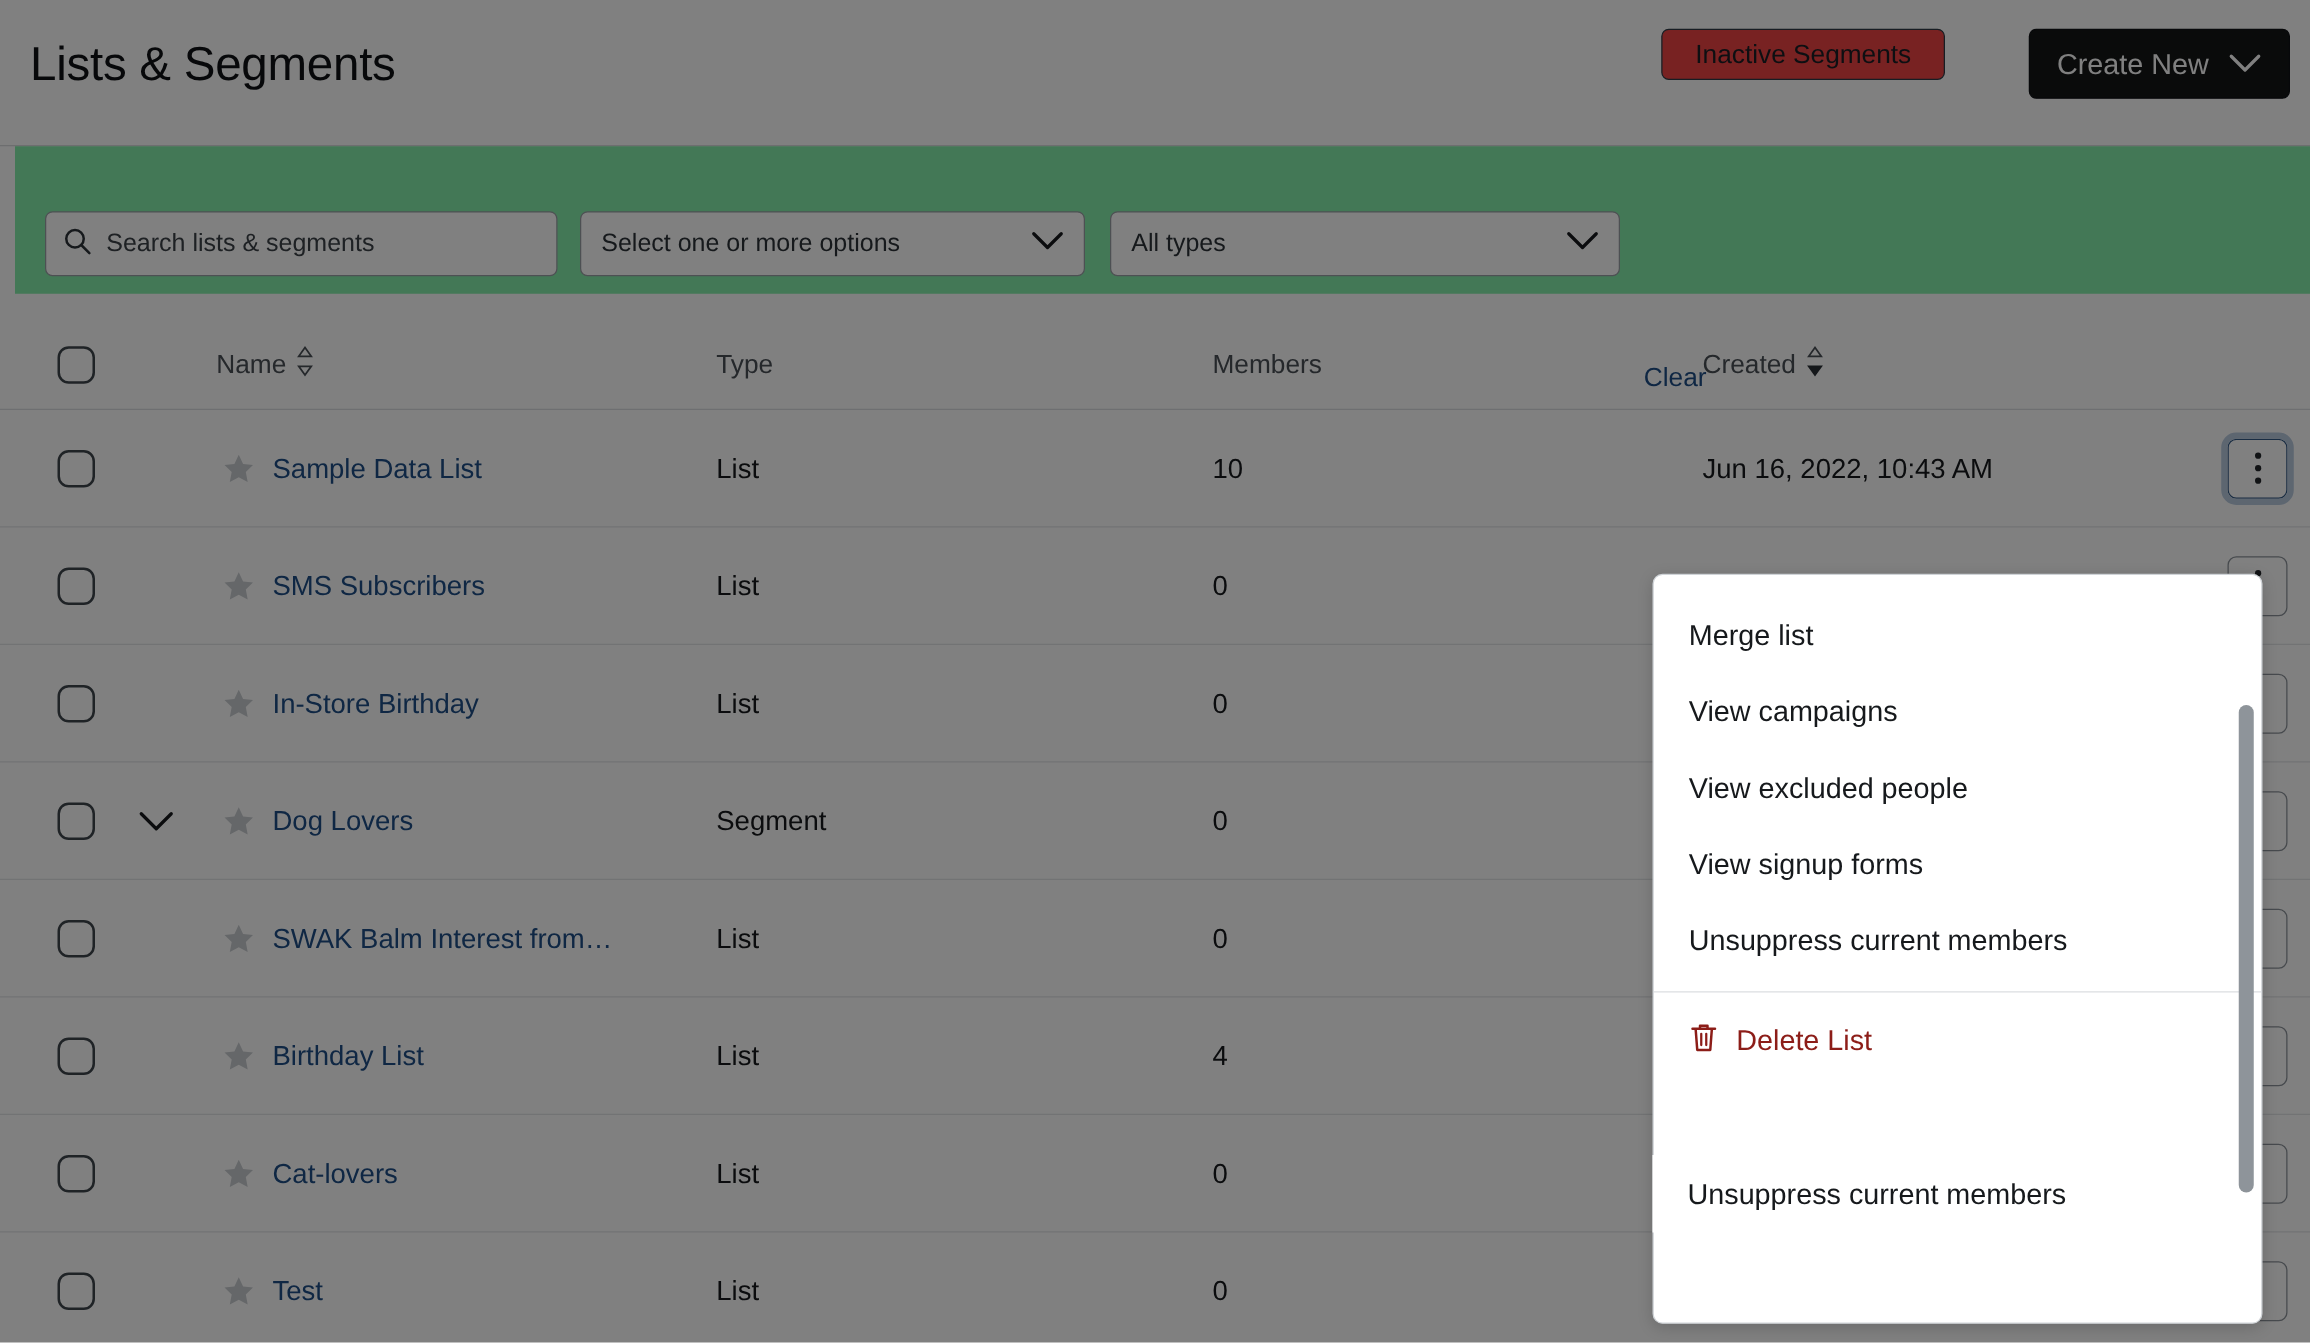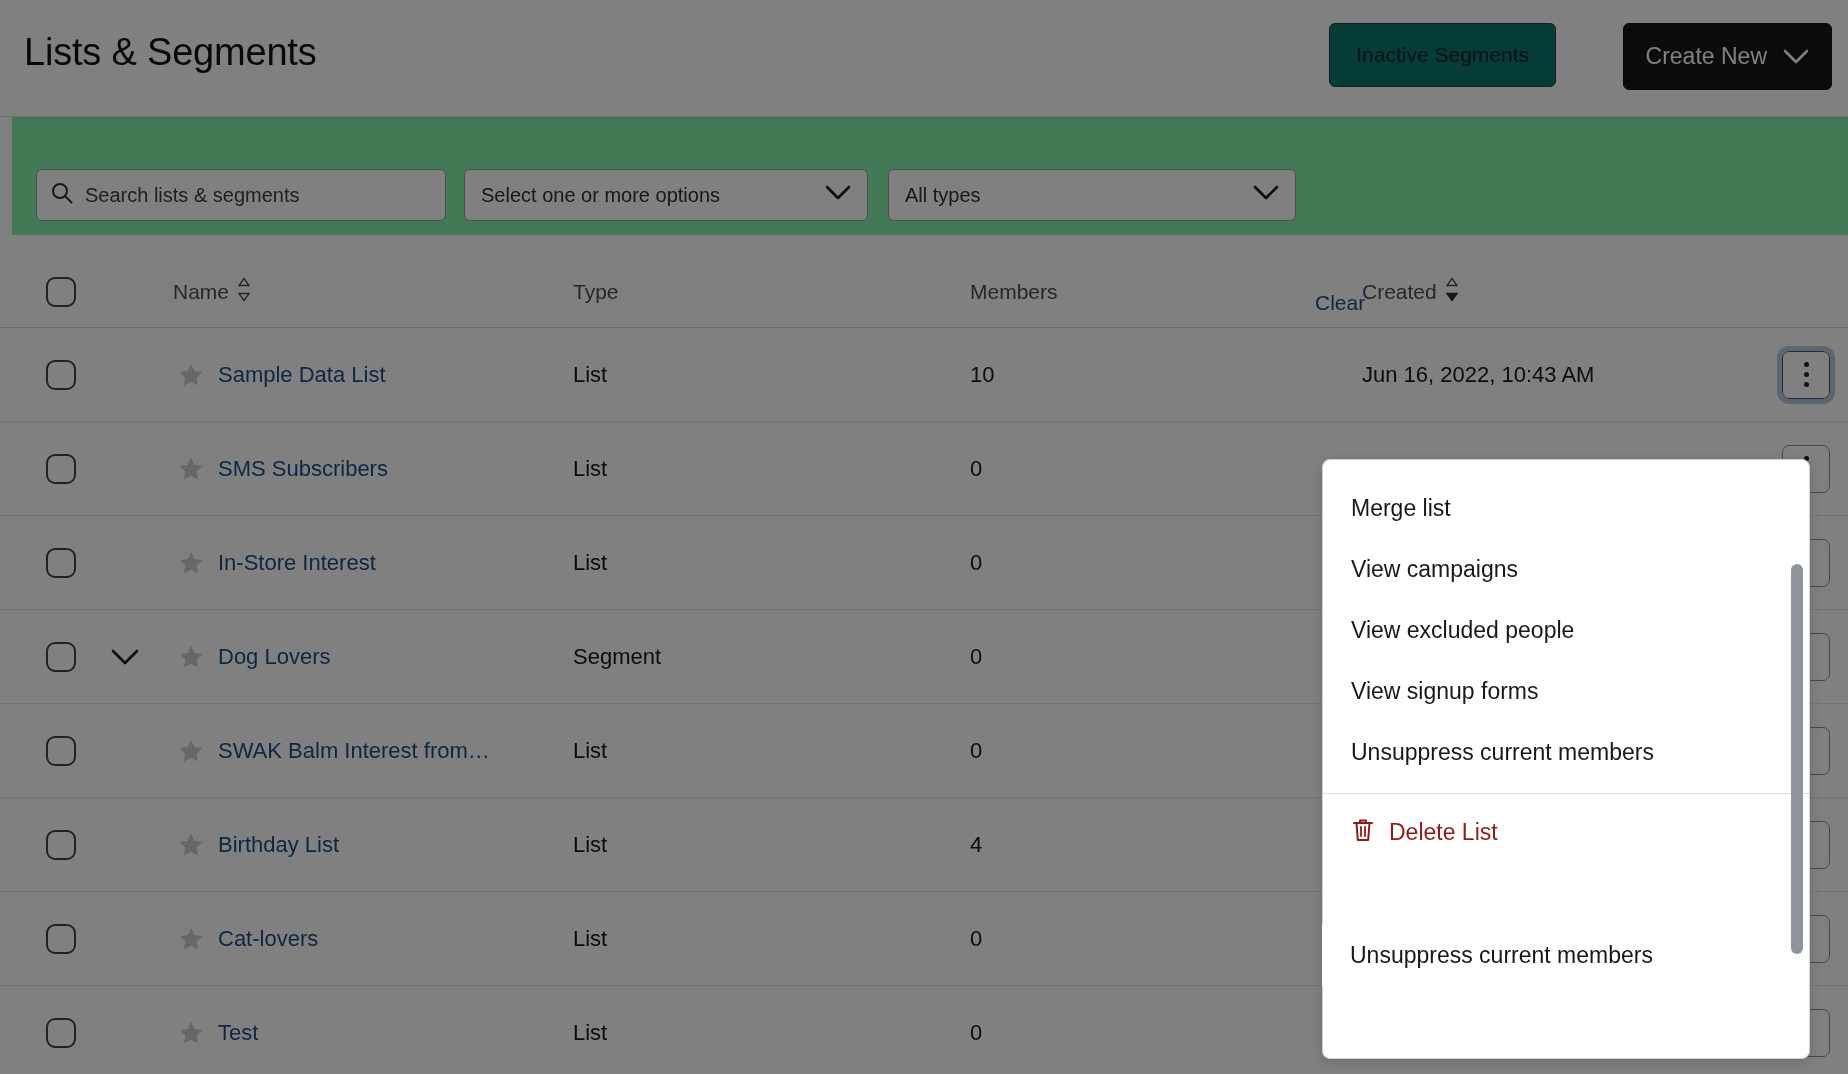--- a/index.html
+++ b/index.html
@@ -40,35 +40,35 @@
     position: absolute;
     left: 24px; top: 31px;
     font-size: 38px;
     font-weight: 400;
     color: #0f1114;
     letter-spacing: -0.2px;
   }
   .btn-inactive {
     position: absolute;
     right: 292px; top: 23px;
-    height: 64px;
+    height: 41px;
     padding: 0 26px;
     display: flex; align-items: center; justify-content: center;
     border: 1px solid #2f3b46;
     border-radius: 6px;
-    background: #0f766e;
+    background: #ef4444;
     font-size: 21px;
     color: #1a1f25;
     cursor: pointer;
     white-space: nowrap;
   }
   .btn-create {
     position: absolute;
     right: 16px; top: 23px;
-    height: 67px;
+    height: 56px;
     padding: 4px 22px;
     display: flex; align-items: center; gap: 16px;
     border: 1px solid #0f1114;
     border-radius: 6px;
     background: #141617;
     color: #ffffff;
     font-size: 23px;
     cursor: pointer;
     white-space: nowrap;
   }
@@ -366,21 +366,21 @@
         </div>
         <div class="row">
           <div class="cell c-check">
             <div class="checkbox"></div>
           </div>
           <div class="cell c-star">
             <svg class="star" viewBox="0 0 24 24">
               <path d="M12 1.6 L15.2 8.4 L22.5 9.3 L17.2 14.4 L18.6 21.7 L12 18.2 L5.4 21.7 L6.8 14.4 L1.5 9.3 L8.8 8.4 Z" fill="#c9cdd1"></path>
             </svg>
           </div>
-          <div class="cell c-name">In-Store Interest</div>
+          <div class="cell c-name">In-Store Birthday</div>
           <div class="cell c-type">List</div>
           <div class="cell c-members">0</div>
           <div class="cell c-created"></div>
           <div class="cell c-kebab">
             <div class="kebab-btn">
               <span class="dot"></span>
               <span class="dot"></span>
               <span class="dot"></span>
             </div>
           </div>

